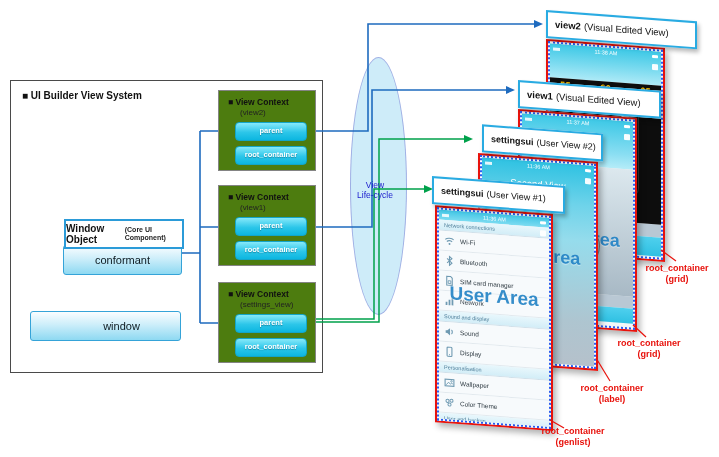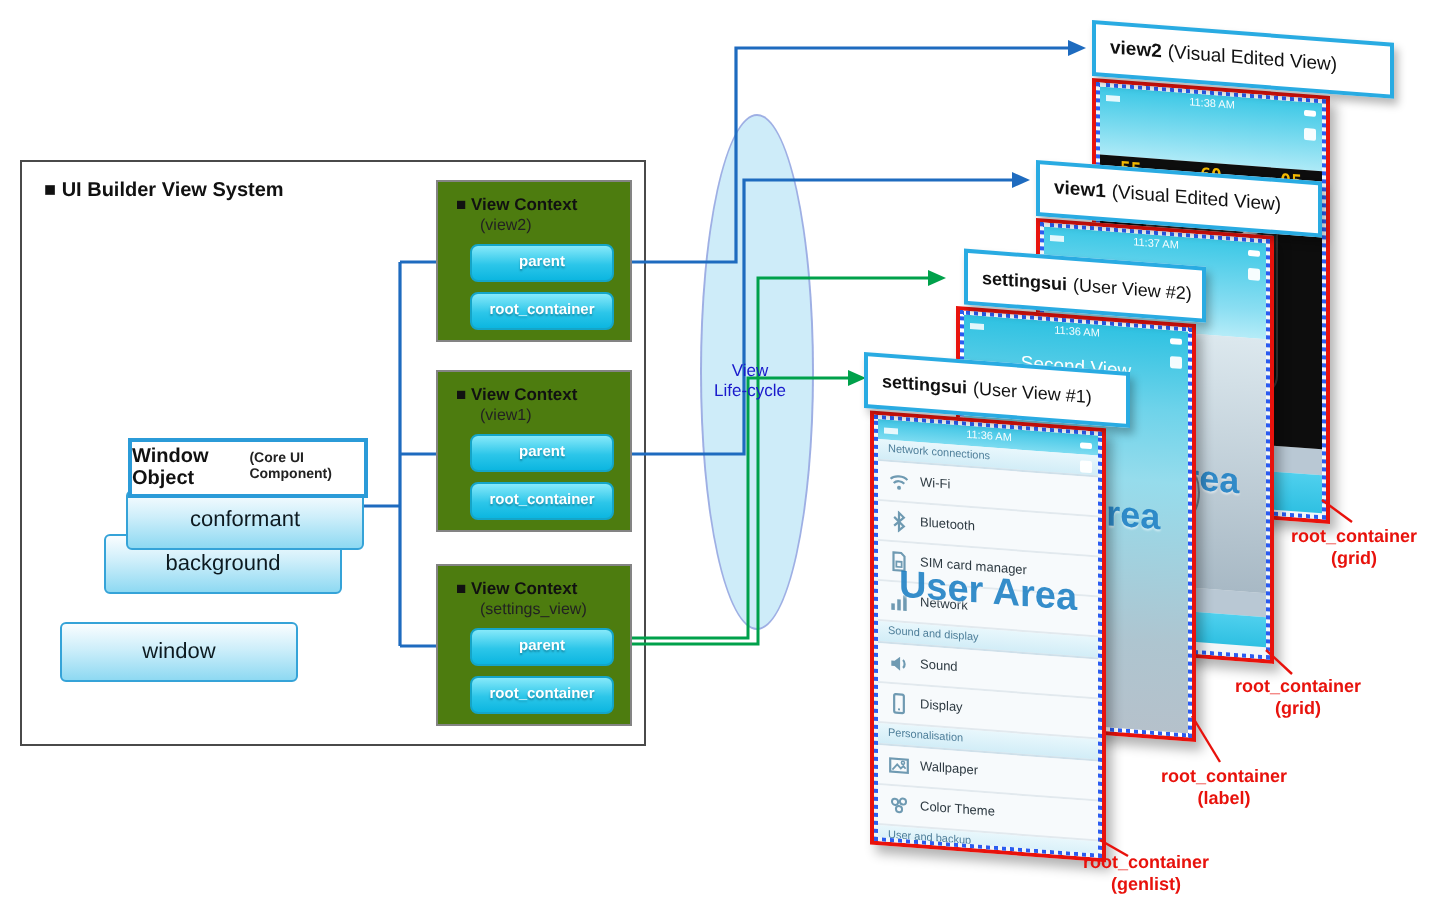--- a/index.html
+++ b/index.html
@@ -17,21 +17,21 @@
   .win-title-box .t1{font-size:10px;font-weight:bold;color:#111;line-height:11px;}
   .win-title-box .t2{font-size:7px;font-weight:bold;color:#222;line-height:8px;}
 
   .layer-card{position:absolute;width:117px;height:28px;border:1px solid #35a3d8;border-radius:3px;
               background:linear-gradient(180deg,#fafdff 0%,#cdeefa 45%,#8ed9f2 100%);
               display:flex;align-items:center;justify-content:center;
               font-size:11px;color:#0d1a20;z-index:5;}
   #layer-naviframe{left:63px;top:245px;z-index:8;}
   #layer-background{left:52px;top:267px;z-index:7;}
   #layer-conformant{left:41px;top:289px;z-index:6;}
-  #layer-window{left:30px;top:311px;z-index:5;}
+  #layer-window{left:30px;top:311px;z-index:5;padding-left:32px;}
 
   .vc-box{position:absolute;left:218px;width:96px;height:79px;border:1.5px solid #848484;
           background:#4d7c0f;z-index:6;}
   #vc1{top:90px;} #vc2{top:185px;} #vc3{top:282px;}
   .vc-title{position:absolute;left:9px;top:6px;font-size:8.5px;font-weight:bold;color:#111;}
   .vc-name{position:absolute;left:21px;top:17px;font-size:8px;color:#222;}
   .chip{position:absolute;left:16px;width:70px;height:17px;border:1px solid #14a5c8;border-radius:4px;
         background:linear-gradient(180deg,#86e9fa 0%,#2cc6e9 55%,#0cb6e0 100%);
         color:#fff;font-size:7.5px;font-weight:bold;text-align:center;line-height:16px;
         text-shadow:0 1px 1px rgba(0,70,90,.45);}
@@ -128,21 +128,20 @@
   <div class="lifecycle-ellipse"></div>
 
   <div class="system-box"></div>
   <div class="system-title">■ UI Builder View System</div>
 
   <div class="win-title-box">
     <div class="t1">Window Object</div>
     <div class="t2">(Core UI Component)</div>
   </div>
   <div class="layer-card" id="layer-naviframe">conformant</div>
-  <div class="layer-card" id="layer-background">background</div>
   <div class="layer-card" id="layer-window">window</div>
 
   <div class="vc-box" id="vc1">
     <div class="vc-title">■ View Context</div>
     <div class="vc-name">(view2)</div>
     <div class="chip parent">parent</div>
     <div class="chip root">root_container</div>
   </div>
   <div class="vc-box" id="vc2">
     <div class="vc-title">■ View Context</div>

